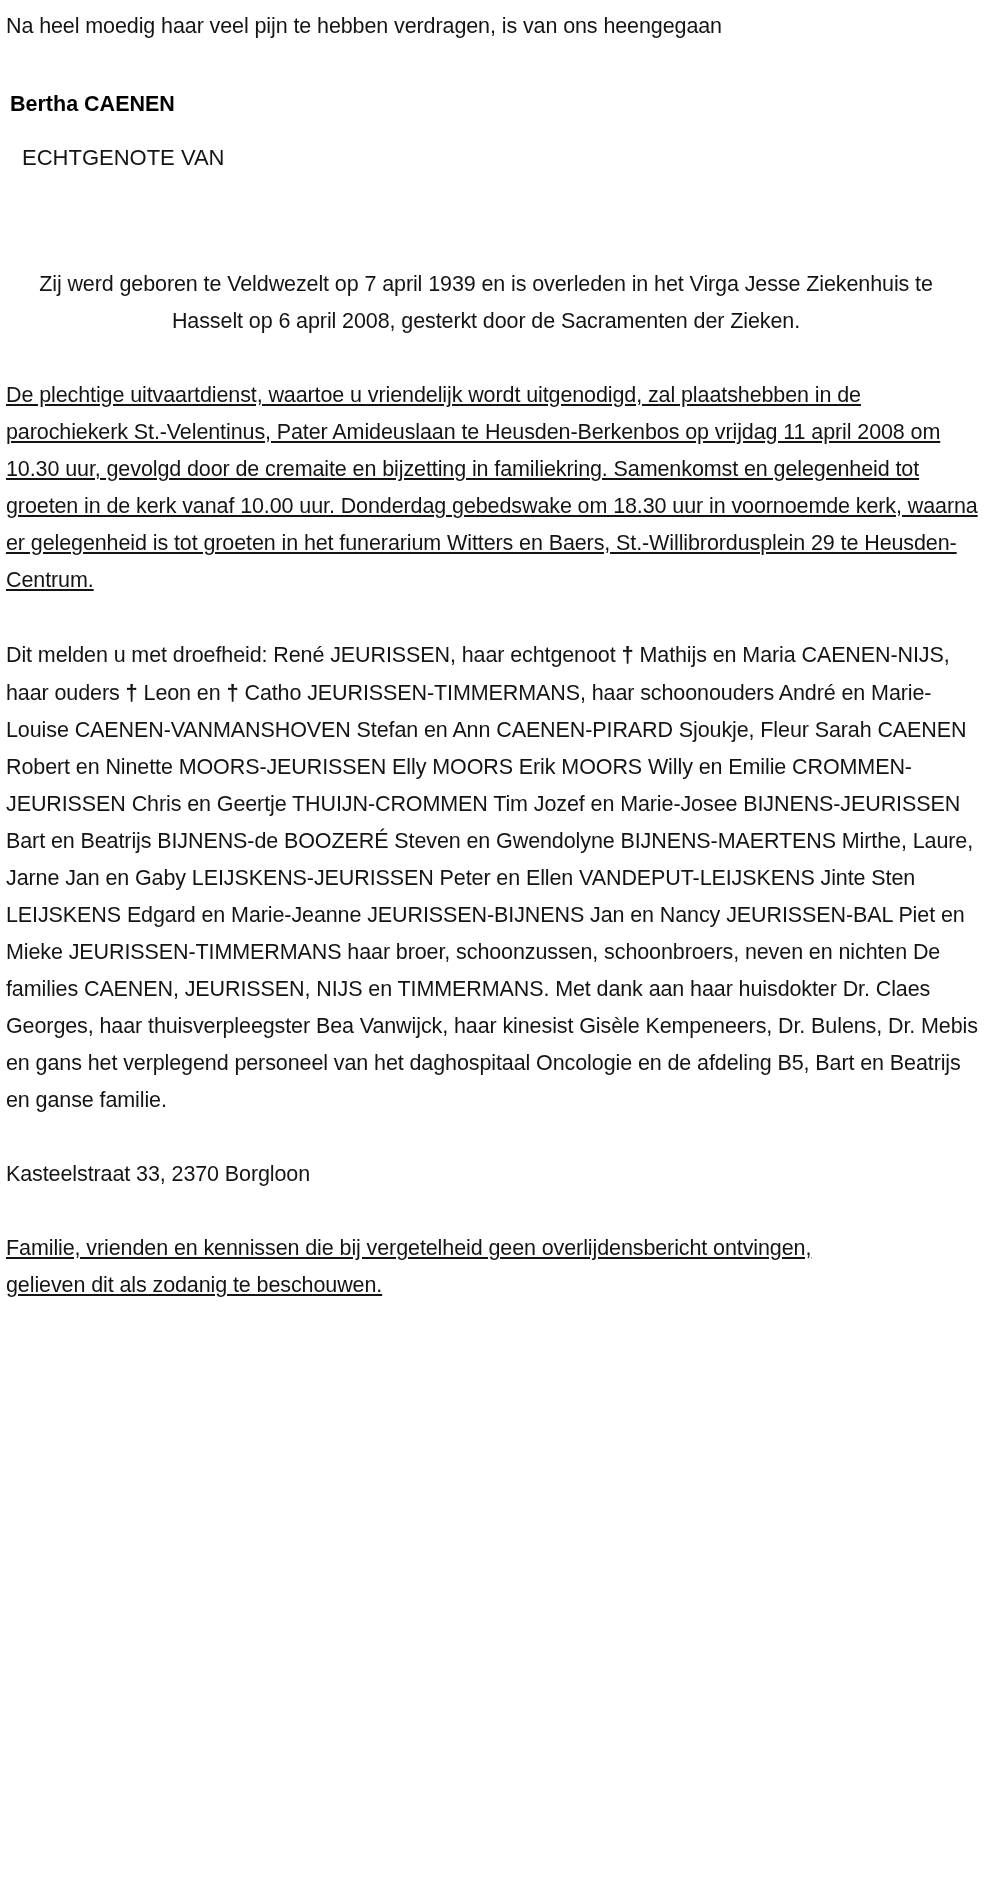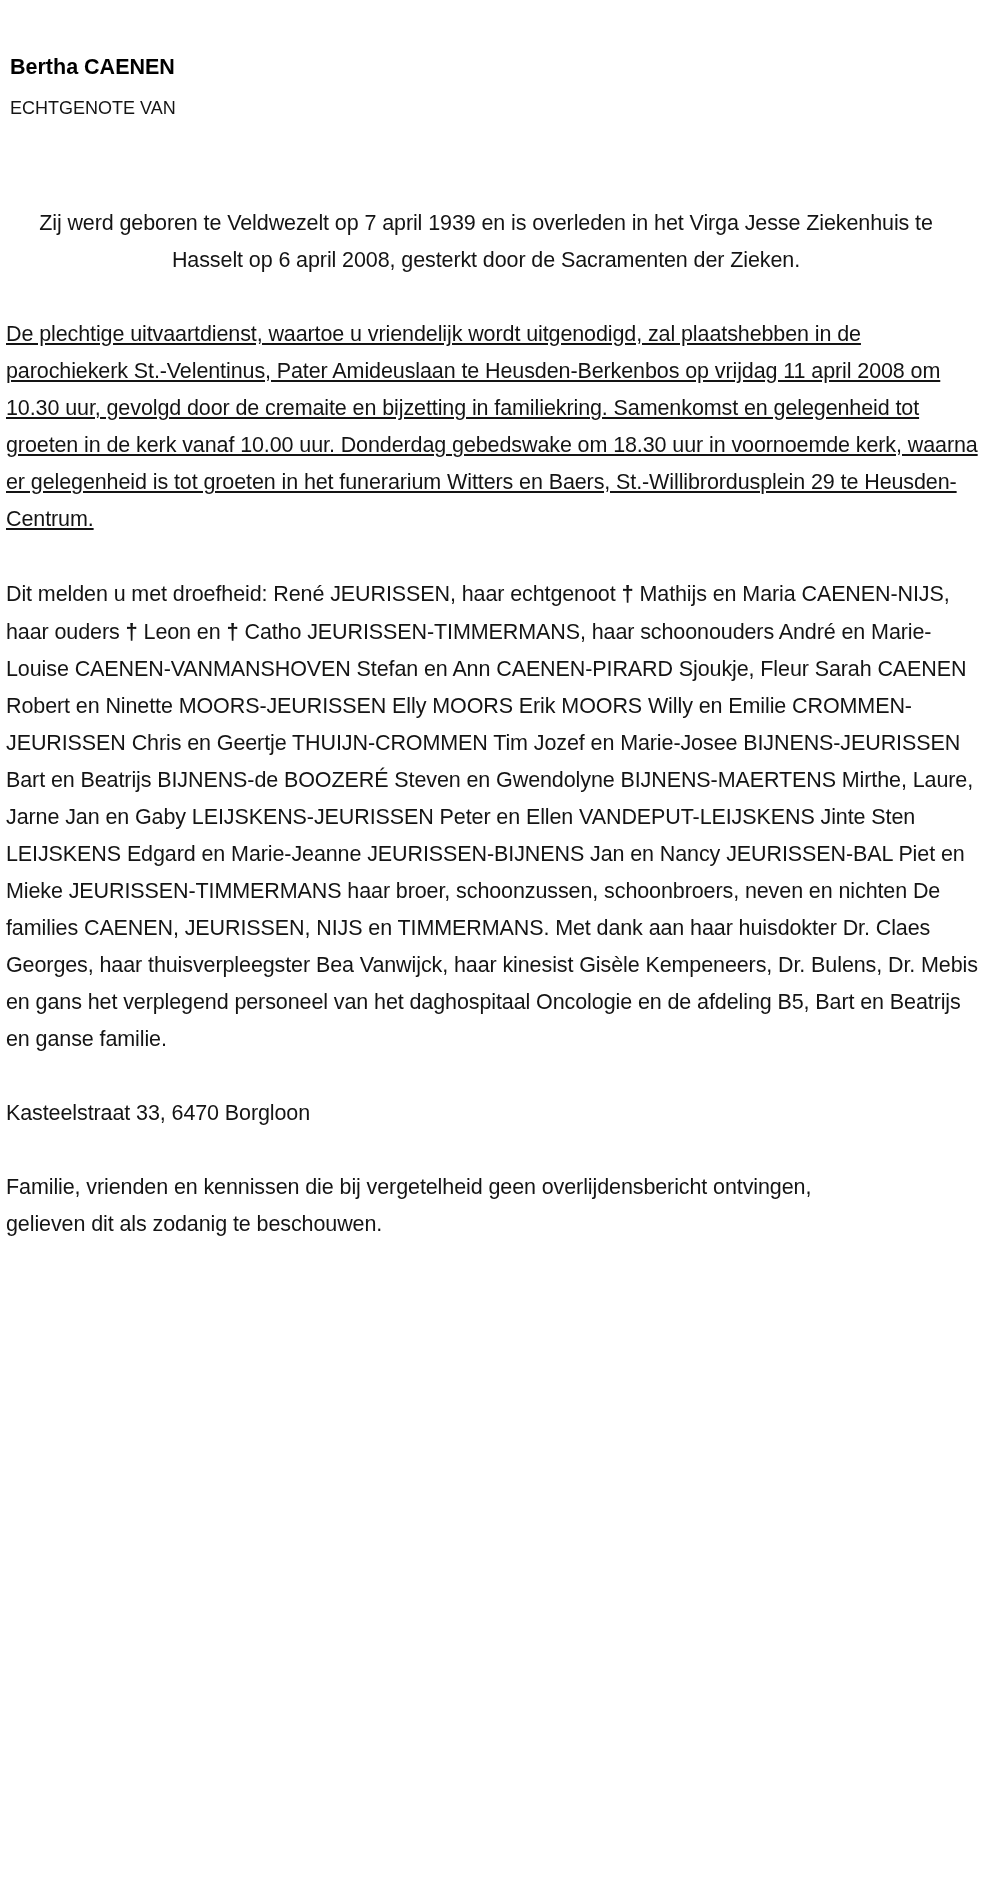--- a/index.html
+++ b/index.html
@@ -31,42 +31,45 @@
   .gap-md { height: 37px; }
 
   .deceased-name {
     font-size: 21.5px;
     line-height: 37px;
     font-weight: bold;
     color: #000000;
     margin: 4px;
   }
   .relation-line {
-    font-size: 18px;
+    font-size: 22px;
     line-height: 37px;
-    margin: 4px;
+    margin: 16px;
     color: #141414;
   }
   .dagger {
     font-weight: bold;
     font-size: 22px;
   }
   .intro-block .block { max-width: 820px; }
   .membership-block .block { max-width: 820px; }
-  .closing-block .block { max-width: 860px; }
+  .closing-block .block { max-width: 860px; text-decoration: underline; }
   .addresses-block .block { max-width: 880px; }
   .birth-block .block { max-width: 960px; text-align: center; }
   .service-block .block { max-width: 975px; text-decoration: underline; }
   .family-block .block { max-width: 990px; }
 </style>
 </head>
 <body>
 
 <div class="sheet">
 
+  <div class="intro-block">
+    <p class="block">Na heel moedig haar veel pijn te hebben verdragen, is van ons heengegaan</p>
+  </div>
 
   <div class="gap-md"></div>
 
   <div class="name-block">
     <p class="deceased-name">Bertha CAENEN</p>
     <p class="relation-line">ECHTGENOTE VAN</p>
   </div>
 
   <div class="gap-md"></div>
 
@@ -85,21 +88,21 @@
 
   <div class="gap-md"></div>
 
   <div class="family-block">
     <p class="block"><span>Dit melden u met droefheid: René JEURISSEN, haar echtgenoot </span><span class="dagger">†</span><span> Mathijs en Maria CAENEN-NIJS, haar ouders </span><span class="dagger">†</span><span> Leon en </span><span class="dagger">†</span><span> Catho JEURISSEN-TIMMERMANS, haar schoonouders André en Marie-Louise CAENEN-VANMANSHOVEN Stefan en Ann CAENEN-PIRARD Sjoukje, Fleur Sarah CAENEN Robert en Ninette MOORS-JEURISSEN Elly MOORS Erik MOORS Willy en Emilie CROMMEN-JEURISSEN Chris en Geertje THUIJN-CROMMEN Tim Jozef en Marie-Josee BIJNENS-JEURISSEN Bart en Beatrijs BIJNENS-de BOOZERÉ Steven en Gwendolyne BIJNENS-MAERTENS Mirthe, Laure, Jarne Jan en Gaby LEIJSKENS-JEURISSEN Peter en Ellen VANDEPUT-LEIJSKENS Jinte Sten LEIJSKENS Edgard en Marie-Jeanne JEURISSEN-BIJNENS Jan en Nancy JEURISSEN-BAL Piet en Mieke JEURISSEN-TIMMERMANS haar broer, schoonzussen, schoonbroers, neven en nichten De families CAENEN, JEURISSEN, NIJS en TIMMERMANS. Met dank aan haar huisdokter Dr. Claes Georges, haar thuisverpleegster Bea Vanwijck, haar kinesist Gisèle Kempeneers, Dr. Bulens, Dr. Mebis en gans het verplegend personeel van het daghospitaal Oncologie en de afdeling B5, Bart en Beatrijs en ganse familie.</span></p>
   </div>
 
   <div class="gap-md"></div>
 
   <div class="addresses-block">
-    <p class="block">Kasteelstraat 33, 6470 Borgloon</p>
+    <p class="block">Kasteelstraat 33, 2370 Borgloon</p>
   </div>
 
   <div class="gap-md"></div>
 
   <div class="closing-block">
     <p class="block">Familie, vrienden en kennissen die bij vergetelheid geen overlijdensbericht ontvingen, gelieven dit als zodanig te beschouwen.</p>
   </div>
 
 </div>
 

